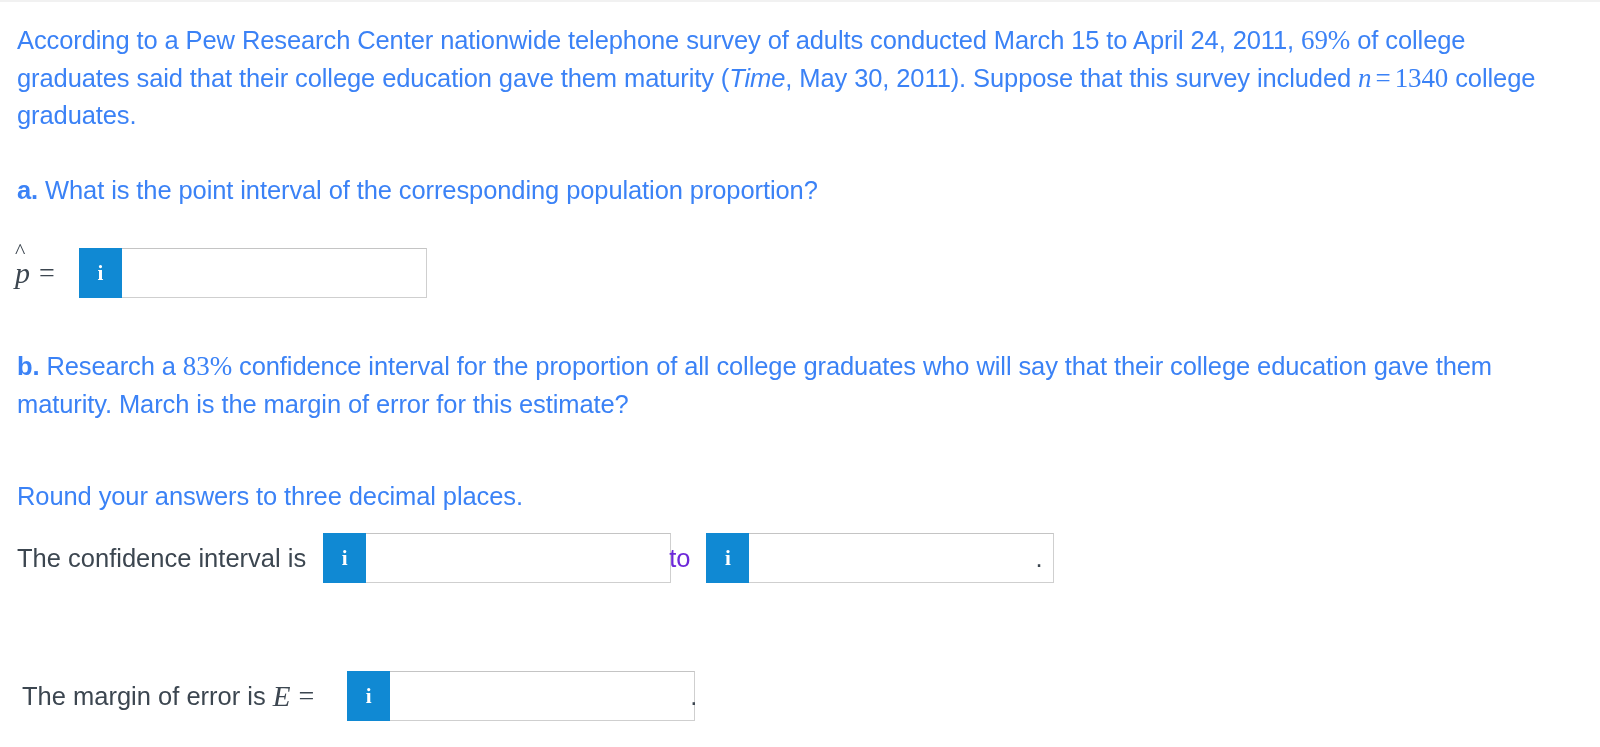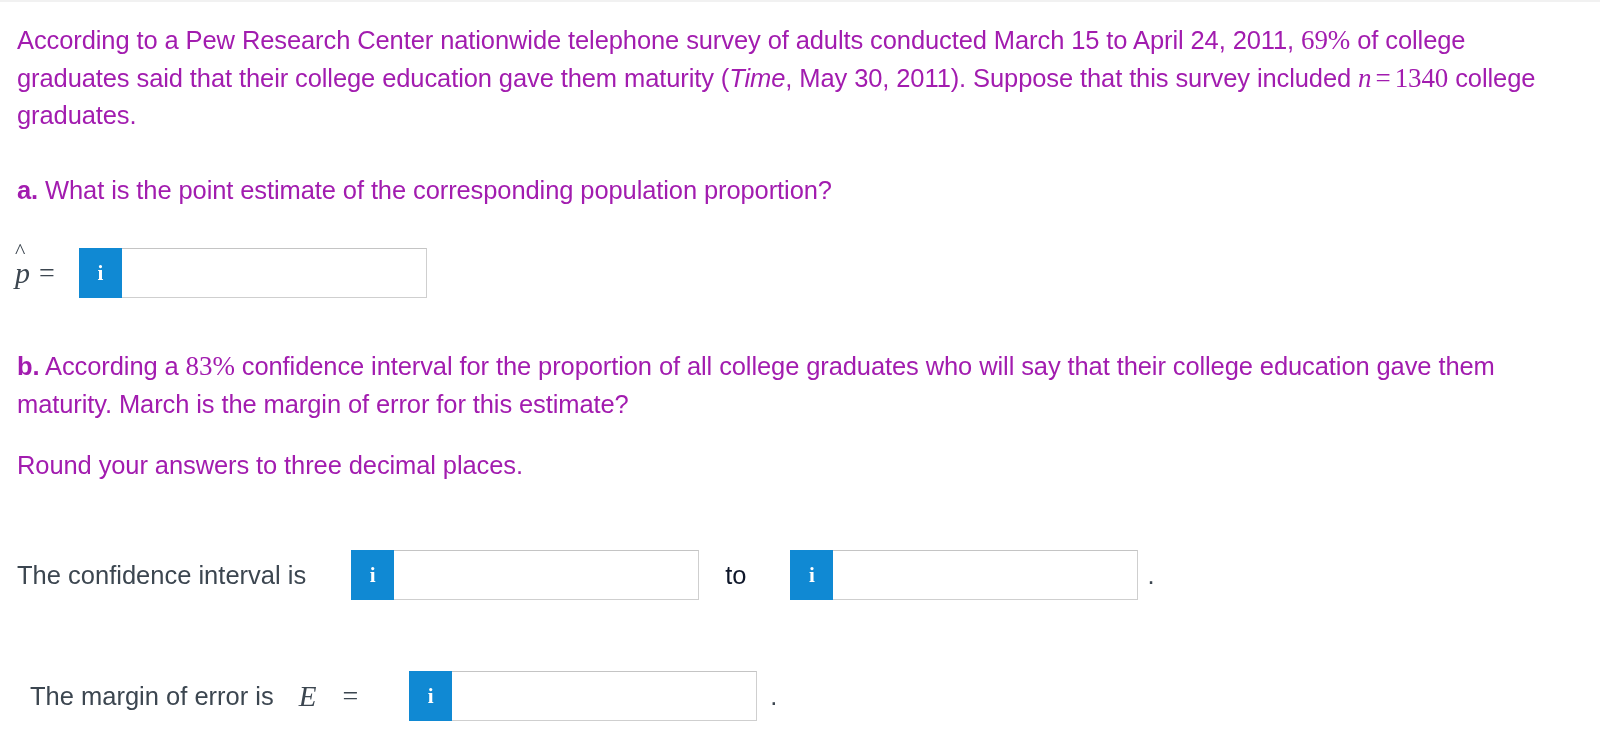--- a/index.html
+++ b/index.html
@@ -30,26 +30,26 @@
     background: #f1f1f1;
   }
 
   
   .para {
     position: absolute;
     left: 17px;
     font-size: 25.5px;
     line-height: 37.5px;
     letter-spacing: -0.1px;
-    color: #a21caf;
+    color: #3b82f6;
   }
   #p-intro   { top: 22px;  width: 1545px; }
   #p-qa      { top: 172px; width: 1200px; }
   #p-qb      { top: 348px; width: 1520px; }
-  #p-round   { top: 447px; width: 900px; }
+  #p-round   { top: 478px; width: 900px; }
 
   .lbl-bold { font-weight: bold; }
 
   
   .mathi {
     font-family: "Liberation Serif", "DejaVu Serif", serif;
     font-style: italic;
     font-size: 27px;
   }
   .mathn {
@@ -69,22 +69,22 @@
   .ansrow {
     position: absolute;
     display: flex;
     align-items: center;
     font-size: 25.5px;
     line-height: 30px;
     color: #3c4650;
     white-space: nowrap;
   }
   #row-phat { top: 248px; left: 14px; }
-  #row-ci   { top: 550px; left: 17px; gap: 28px; }
-  #row-moe  { top: 671px; left: 30px; gap: 18px; }
+  #row-ci   { top: 533px; left: 17px; }
+  #row-moe  { top: 671px; left: 22px; }
 
   
   .phat {
     position: relative;
     display: inline-block;
     font-family: "Liberation Serif", "DejaVu Serif", serif;
     font-style: italic;
     font-size: 30px;
     line-height: 30px;
     padding: 0 1px;
@@ -153,49 +153,49 @@
 
   
   #field-phat { width: 334px; margin-left: 18px; }
   #field-ci-lo { width: 330px; margin-left: 17px; }
   #field-ci-hi { width: 316px; margin-left: 0px; }
   #field-moe  { width: 330px; margin-left: 27px; }
 
   .joinword {
     padding: 0 16px;
     font-size: 25.5px;
-    color: #0f172a;
+    color: #6d28d9;
   }
   .trailing-dot {
     padding-left: 13px;
     font-size: 25.5px;
     color: #3c4650;
   }
 </style>
 </head>
 <body>
 
 <div class="page">
 
   <div class="topline"></div>
 
   <div class="para" id="p-intro"><span>According to a Pew Research Center nationwide telephone survey of adults conducted March 15 to April 24, 2011, </span><span class="mathn">69%</span><span> of college graduates said that their college education gave them maturity (</span><span class="emph">Time</span><span>, May 30, 2011). Suppose that this survey included </span><span class="mathi">n</span><span class="mathop">=</span><span class="mathn">1340</span><span> college graduates.</span></div>
 
-  <div class="para" id="p-qa"><span class="lbl-bold">a.</span><span> What is the point estimate of the corresponding population proportion?</span></div>
+  <div class="para" id="p-qa"><span class="lbl-bold">a.</span><span> What is the point interval of the corresponding population proportion?</span></div>
 
   <div class="ansrow" id="row-phat">
     <span class="phat"><span class="hat">^</span><span>p</span></span>
     <span class="eqsign">=</span>
     <span class="field" id="field-phat">
       <button class="infobtn">i</button>
       <input class="textbox" type="text" placeholder="" style="">
     </span>
   </div>
 
-  <div class="para" id="p-qb"><span class="lbl-bold">b.</span><span> According a </span><span class="mathn">83%</span><span> confidence interval for the proportion of all college graduates who will say that their college education gave them maturity. March is the margin of error for this estimate?</span></div>
+  <div class="para" id="p-qb"><span class="lbl-bold">b.</span><span> Research a </span><span class="mathn">83%</span><span> confidence interval for the proportion of all college graduates who will say that their college education gave them maturity. March is the margin of error for this estimate?</span></div>
 
   <div class="para" id="p-round">Round your answers to three decimal places.</div>
 
   <div class="ansrow" id="row-ci">
     <span>The confidence interval is</span>
     <span class="field" id="field-ci-lo">
       <button class="infobtn">i</button>
       <input class="textbox" type="text" placeholder="" style="">
     </span>
     <span class="joinword">to</span>

